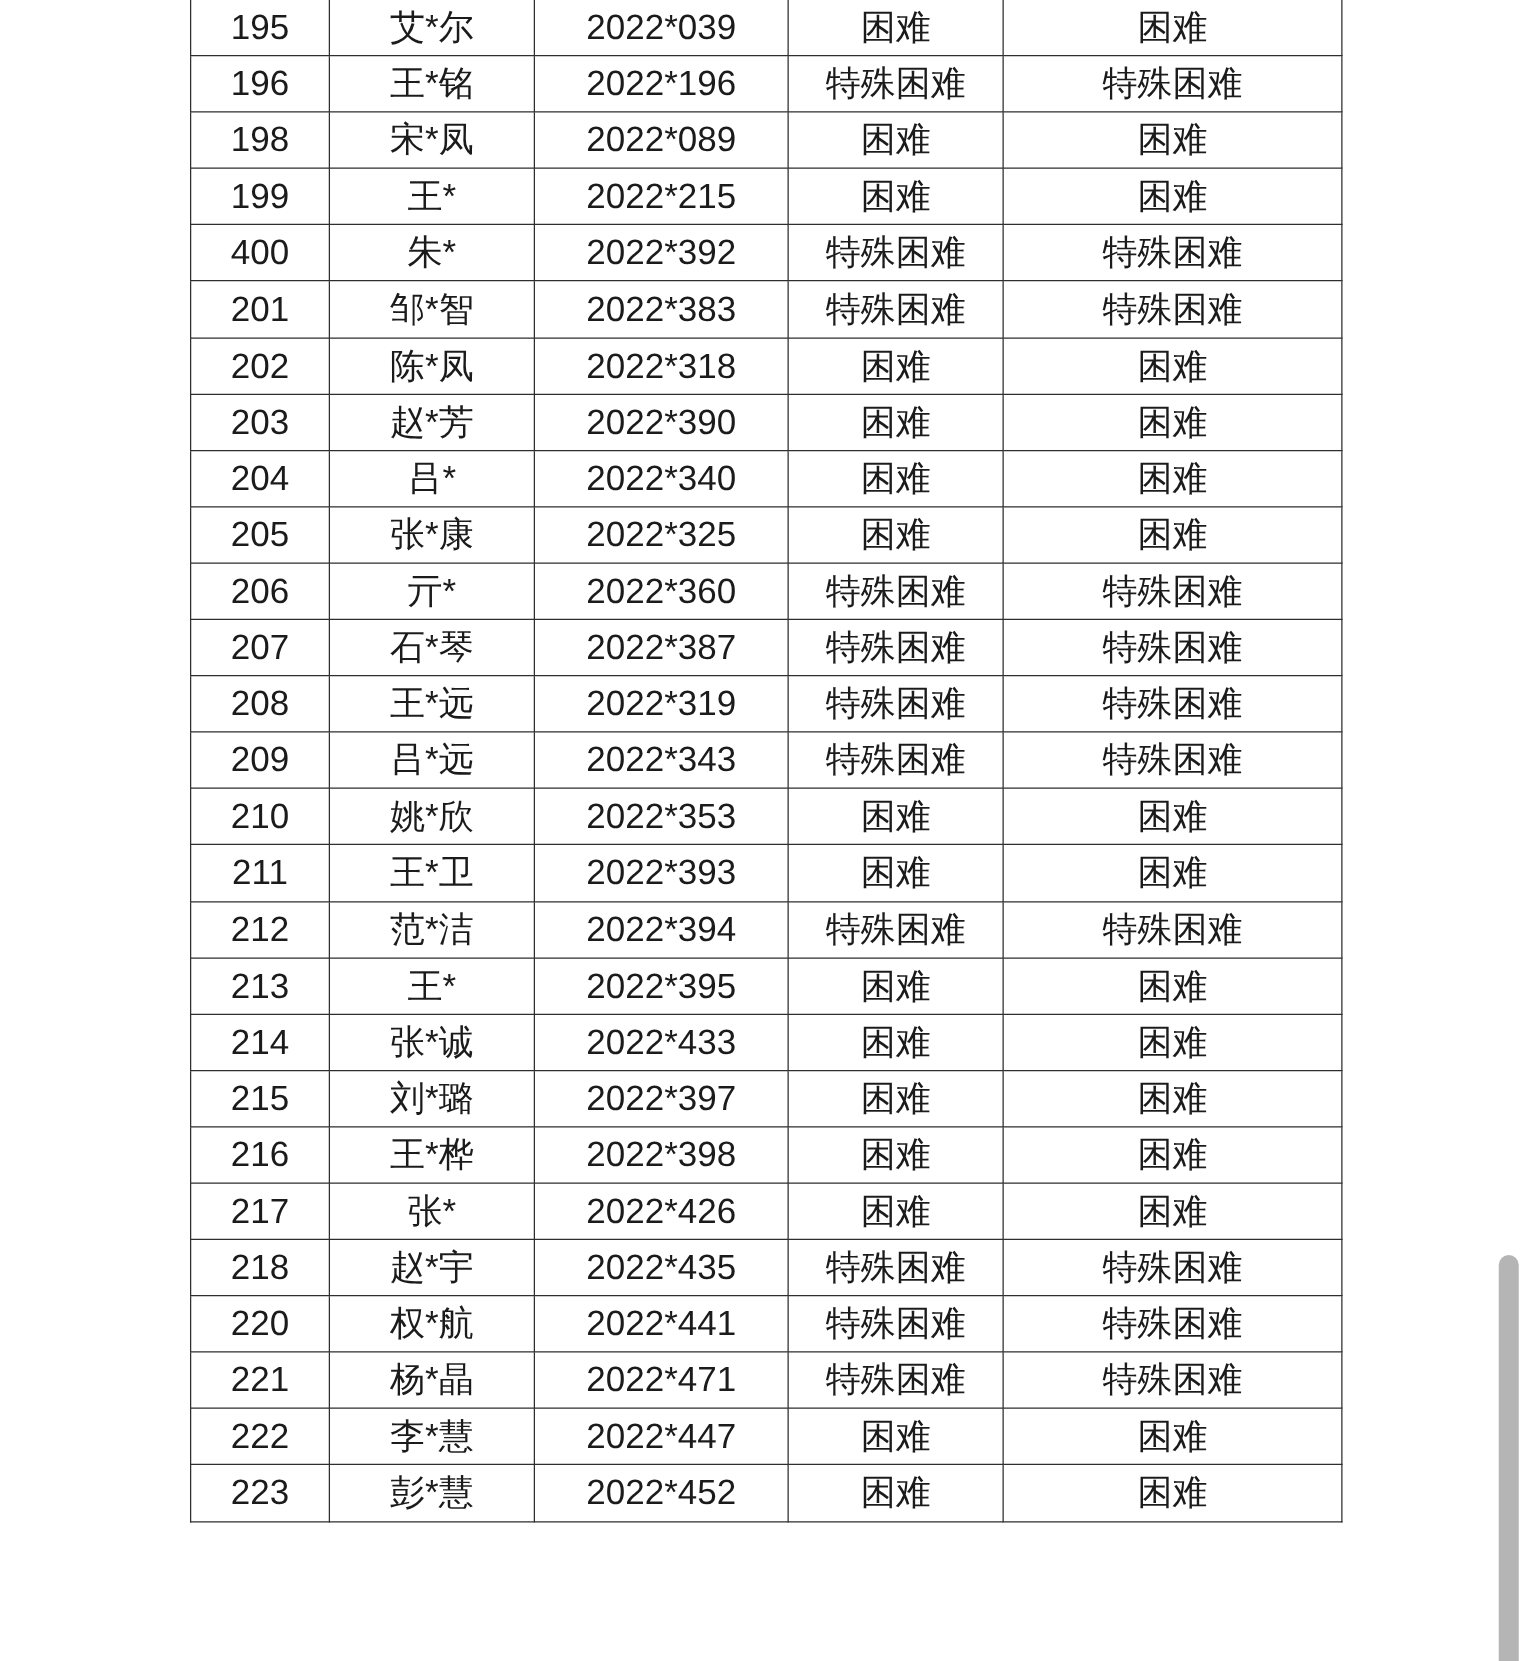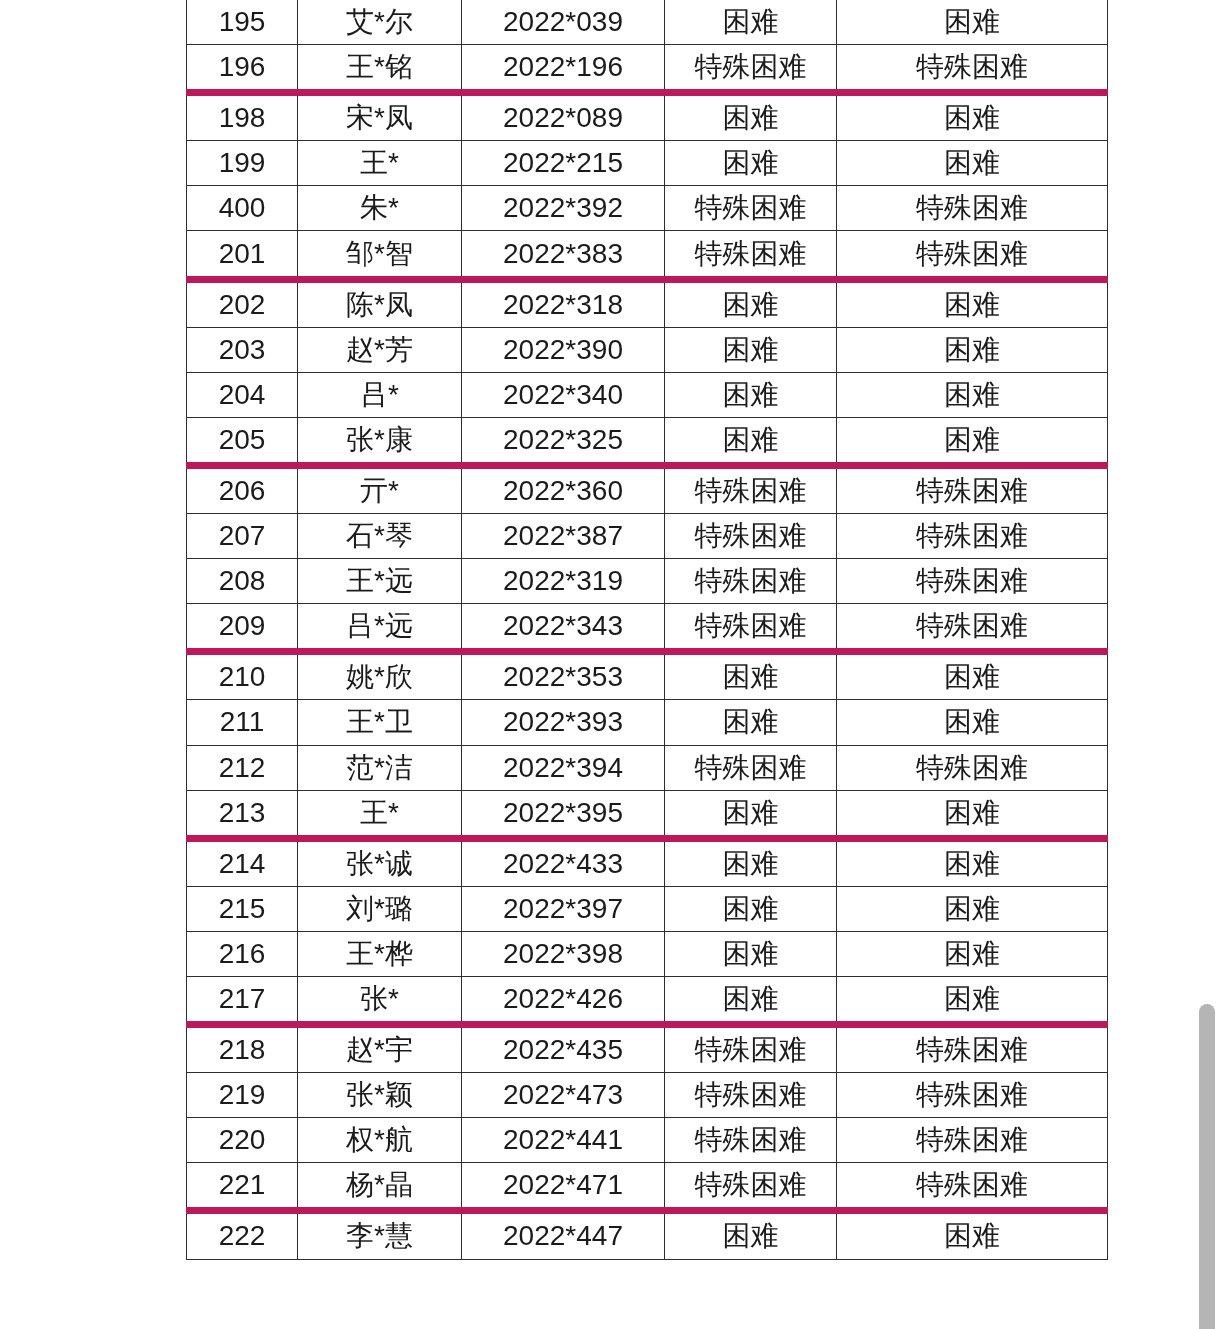--- a/index.html
+++ b/index.html
@@ -15,35 +15,34 @@
     font-family: "Liberation Sans", "DejaVu Sans", sans-serif;
     color: #1b1b1b;
   }
   .doc-table {
     position: absolute;
     left: 152px;
     top: -1px;
     width: 921px;
     border-collapse: collapse;
     table-layout: fixed;
-    margin-left: 34px;
   }
   .doc-table td {
     border: 1.5px solid #2e2e2e;
     height: 44.1px;           
     padding: 0;
     text-align: center;
     vertical-align: middle;
     font-size: 28px;
     line-height: 1;
     white-space: nowrap;
     overflow: hidden;
   }
   .doc-table tr.section-start td {
-    border-top: 7px solid #be185d;
+    border-top: 1px solid #be185d;
   }
   .col-no    { width: 111px; }
   .col-name  { width: 164px; }
   .col-id    { width: 203px; }
   .col-lvla  { width: 172px; }
   .col-lvlb  { width: 271px; }
 
   .scroll-thumb {
     position: absolute;
     right: 9px;
@@ -221,43 +220,43 @@
     <td>困难</td>
   </tr>
       <tr class="section-start">
     <td>218</td>
     <td>赵*宇</td>
     <td>2022*435</td>
     <td>特殊困难</td>
     <td>特殊困难</td>
   </tr>
       <tr>
-    <td>219</td>
-    <td>张*颖</td>
-    <td>2022*473</td>
-    <td>特殊困难</td>
-    <td>特殊困难</td>
-  </tr>
-      <tr>
     <td>220</td>
     <td>权*航</td>
     <td>2022*441</td>
     <td>特殊困难</td>
     <td>特殊困难</td>
   </tr>
       <tr>
     <td>221</td>
     <td>杨*晶</td>
     <td>2022*471</td>
     <td>特殊困难</td>
     <td>特殊困难</td>
   </tr>
       <tr class="section-start">
     <td>222</td>
     <td>李*慧</td>
     <td>2022*447</td>
     <td>困难</td>
     <td>困难</td>
   </tr>
+      <tr>
+    <td>223</td>
+    <td>彭*慧</td>
+    <td>2022*452</td>
+    <td>困难</td>
+    <td>困难</td>
+  </tr>
     </tbody>
 </table>
 
 <div class="scroll-thumb"></div>
 
 </body></html>

